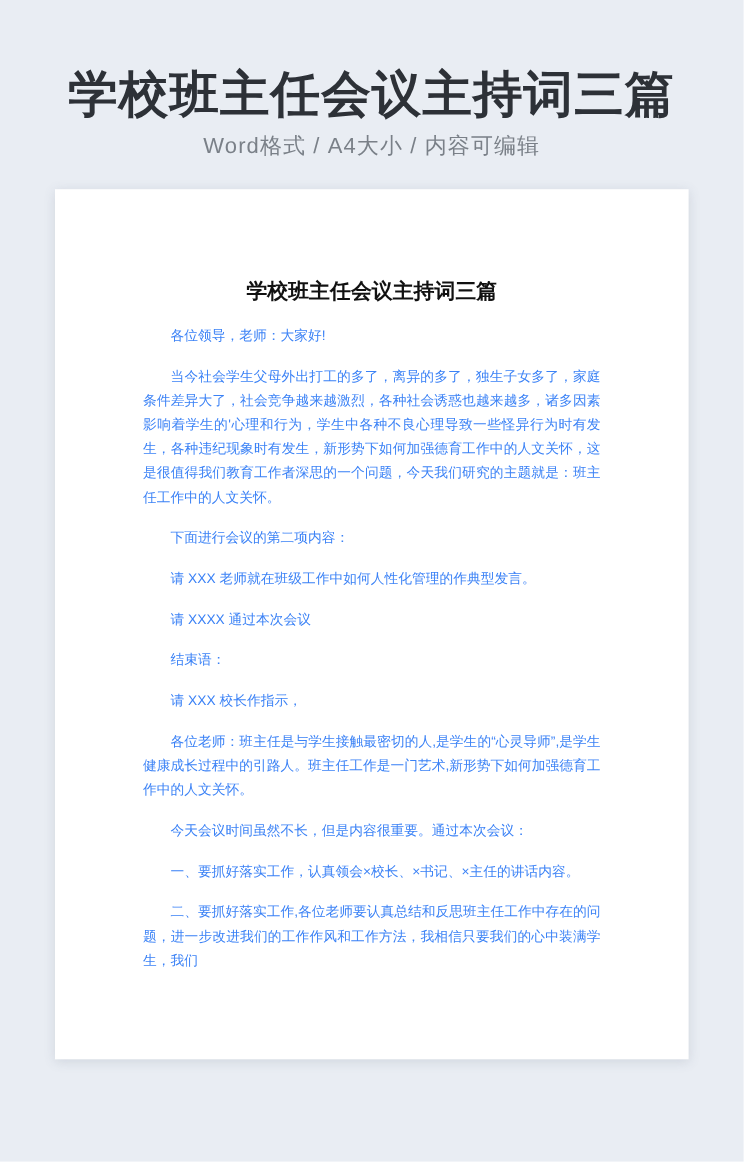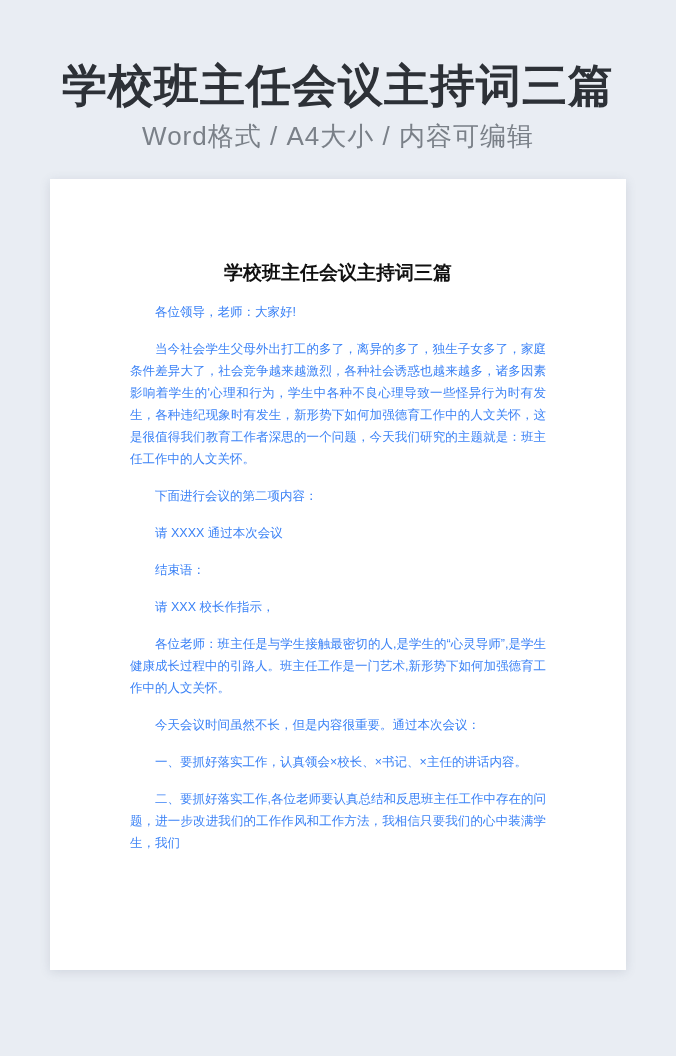--- a/index.html
+++ b/index.html
@@ -20,21 +20,21 @@
   .header-title {
     margin: 0;
     font-size: 45px;
     line-height: 1.15;
     font-weight: 800;
     letter-spacing: 1px;
     color: #2d3137;
   }
   .header-subtitle {
     margin: 9px 0 0 0;
-    font-size: 26px;
+    font-size: 20px;
     line-height: 1.2;
     font-weight: 400;
     letter-spacing: 1px;
     color: #7a8088;
   }
   .a4-page {
     box-sizing: border-box;
     width: 576px;
     height: 791px;
     margin: 27px auto 0 auto;
@@ -68,20 +68,21 @@
   <h1 class="header-title">学校班主任会议主持词三篇</h1>
   <p class="header-subtitle">Word格式 / A4大小 / 内容可编辑</p>
 </header>
 
 <main class="a4-page">
   <h2 class="doc-title">学校班主任会议主持词三篇</h2>
   <div class="doc-body">
       <p class="para">各位领导，老师：大家好!</p>
       <p class="para">当今社会学生父母外出打工的多了，离异的多了，独生子女多了，家庭条件差异大了，社会竞争越来越激烈，各种社会诱惑也越来越多，诸多因素影响着学生的'心理和行为，学生中各种不良心理导致一些怪异行为时有发生，各种违纪现象时有发生，新形势下如何加强德育工作中的人文关怀，这是很值得我们教育工作者深思的一个问题，今天我们研究的主题就是：班主任工作中的人文关怀。</p>
       <p class="para">下面进行会议的第二项内容：</p>
+      <p class="para">请 XXX 老师就在班级工作中如何人性化管理的作典型发言。</p>
       <p class="para">请 XXXX 通过本次会议</p>
       <p class="para">结束语：</p>
       <p class="para">请 XXX 校长作指示，</p>
       <p class="para">各位老师：班主任是与学生接触最密切的人,是学生的“心灵导师”,是学生健康成长过程中的引路人。班主任工作是一门艺术,新形势下如何加强德育工作中的人文关怀。</p>
       <p class="para">今天会议时间虽然不长，但是内容很重要。通过本次会议：</p>
       <p class="para">一、要抓好落实工作，认真领会×校长、×书记、×主任的讲话内容。</p>
       <p class="para">二、要抓好落实工作,各位老师要认真总结和反思班主任工作中存在的问题，进一步改进我们的工作作风和工作方法，我相信只要我们的心中装满学生，我们</p>
     </div>
 </main>
 

